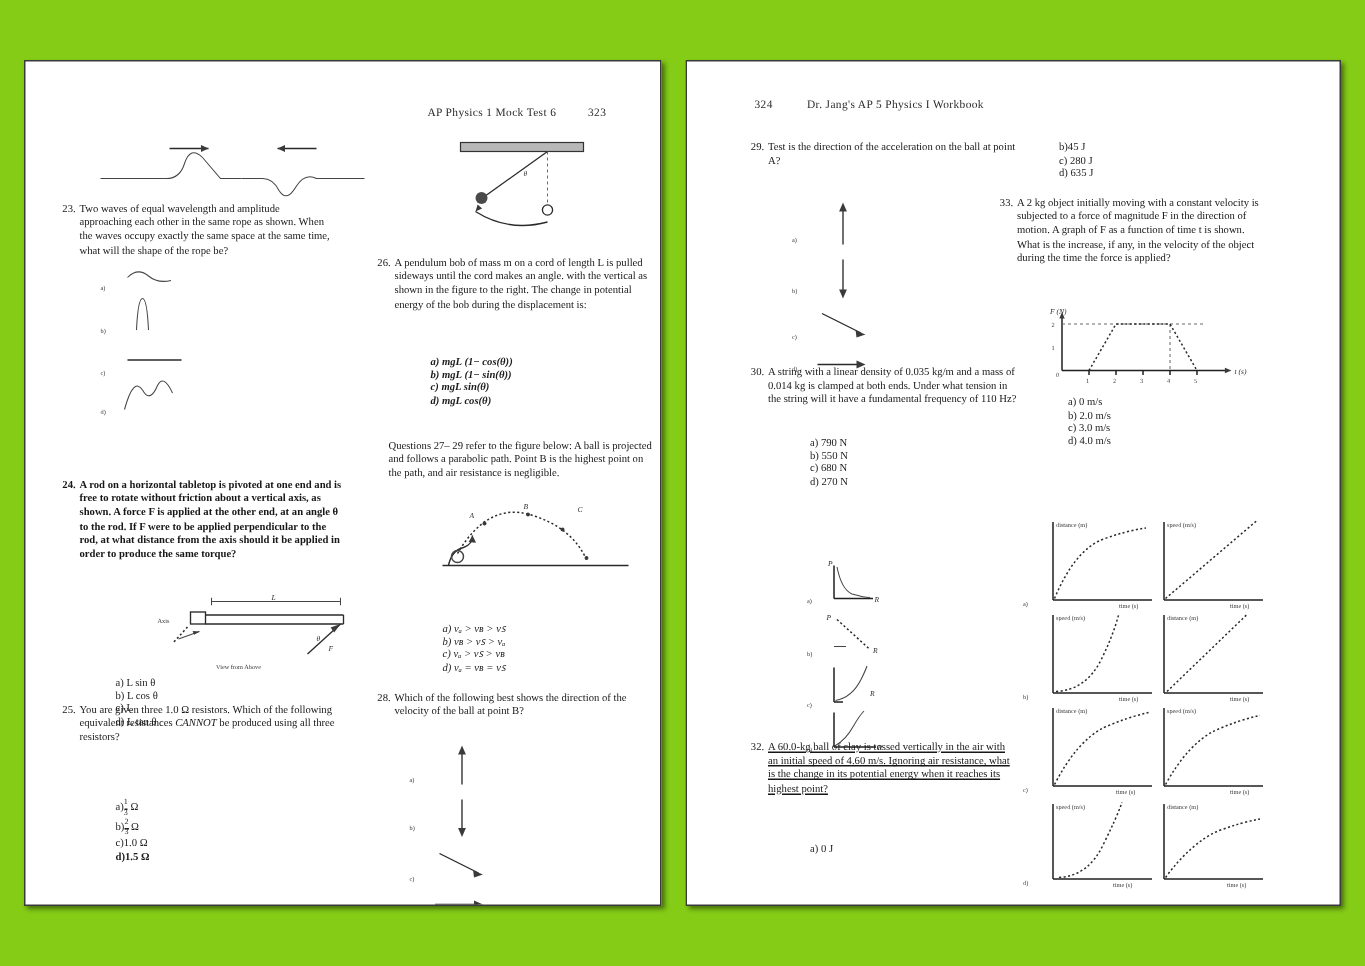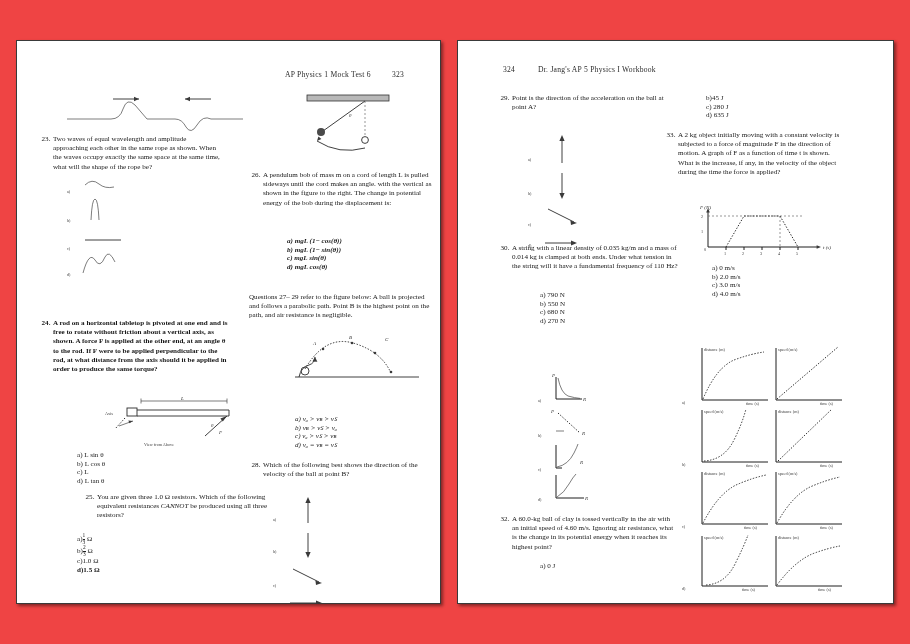--- a/index.html
+++ b/index.html
@@ -1,17 +1,17 @@
 <!DOCTYPE html>
 <html><head>
 <meta charset="utf-8">
 <style>
   html,body{margin:0;padding:0;background:#ffffff;}
   body{width:910px;height:644px;overflow:hidden;font-family:"Liberation Serif",serif;color:#1c1c1c;}
-  .stage{position:relative;width:910px;height:644px;background:#ef4444;}
+  .stage{position:relative;width:910px;height:644px;background:#84cc16;}
 
   .page{position:absolute;top:40px;height:564px;background:#fff;border:1px solid #3a3a3a;
         box-shadow:2px 2px 3px rgba(0,0,0,0.45);box-sizing:border-box;overflow:hidden;}
   #page-left{left:16px;width:425px;}
   #page-right{left:457px;width:437px;}
 
   .page-inner{position:absolute;inset:0;padding:0;}
 
   .hdr{position:absolute;font-size:7.6px;letter-spacing:.25px;color:#2b2b2b;white-space:nowrap;}
   .hdr-title-l{left:268px;top:29px;}
@@ -110,21 +110,21 @@
         </svg>
       </div>
 
       <div class="opts tight" style="position:absolute;left:38px;top:409px;">
         <div>a) L sin θ</div>
         <div>b) L cos θ</div>
         <div>c) L</div>
         <div>d) L tan θ</div>
       </div>
 
-      <div class="q" style="left:22px;top:452px;width:190px;margin-left:44px;">
+      <div class="q" style="left:22px;top:428px;width:190px;">
         <span class="num">25.</span>
         <span class="body"><span>You are given three 1.0 Ω resistors. Which of the following equivalent resistances </span><span class="ital">CANNOT</span><span> be produced using all three resistors?</span></span>
       </div>
 
       <div class="opts tight" style="position:absolute;left:38px;top:491px;line-height:11px;">
         <div><span>a)</span><span class="frac"><span>1</span><span class="den">3</span></span> <span>Ω</span></div>
         <div><span>b)</span><span class="frac"><span>2</span><span class="den">3</span></span> <span>Ω</span></div>
         <div style="line-height:8.6px;">c)1.0 Ω</div>
         <div style="line-height:8.6px;font-weight:bold;">d)1.5 Ω</div>
       </div>
@@ -148,21 +148,21 @@
       </div>
 
       <div class="opts" style="position:absolute;left:244px;top:195px;font-weight:bold;">
         <div class="ital">a) mgL (1− cos(θ))</div>
         <div class="ital">b) mgL (1− sin(θ))</div>
         <div class="ital">c) mgL sin(θ)</div>
         <div class="ital">d) mgL cos(θ)</div>
       </div>
 
       <div class="q" style="left:232px;top:252px;width:186px;">
-        <span class="body" style="margin-left:0;">Questions 27– 29 refer to the figure below: A ball is projected and follows a parabolic path. Point B is the highest point on the path, and air resistance is negligible.</span>
+        <span class="body" style="margin-left:10px;">Questions 27– 29 refer to the figure below: A ball is projected and follows a parabolic path. Point B is the highest point on the path, and air resistance is negligible.</span>
       </div>
 
       <div class="fig" style="left:270px;top:292px;">
         <svg width="140" height="48" viewBox="0 0 140 48">
           <text class="lbl" x="26" y="12" font-size="5">A</text>
           <text class="lbl" x="62" y="6" font-size="5">B</text>
           <text class="lbl" x="98" y="8" font-size="5">C</text>
           <path class="dots" d="M18,36 Q38,2 66,10 Q94,18 104,40"></path>
           <circle cx="36" cy="16" r="1.3" class="fillk"></circle>
           <circle cx="65" cy="10" r="1.3" class="fillk"></circle>
@@ -209,21 +209,21 @@
   </div>
 
   <div class="page" id="page-right">
     <div class="page-inner">
 
       <div class="hdr hdr-pg-r">324</div>
       <div class="hdr hdr-title-r">Dr. Jang's AP 5 Physics I Workbook</div>
 
       <div class="q" style="left:40px;top:53px;width:180px;">
         <span class="num">29.</span>
-        <span class="body">Point is the direction of the acceleration on the ball at point A?</span>
+        <span class="body">Test is the direction of the acceleration on the ball at point A?</span>
       </div>
 
       <div class="fig" style="left:60px;top:72px;">
         <svg width="130" height="125" viewBox="0 0 130 125">
           <text class="lbl2" x="10" y="48">a)</text>
           <line class="stroke" x1="44" y1="50" x2="44" y2="25"></line>
           <path class="fillk" d="M44,22 l-2.6,6 h5.2 z"></path>
           <text class="lbl2" x="10" y="82">b)</text>
           <line class="stroke" x1="44" y1="60" x2="44" y2="82"></line>
           <path class="fillk" d="M44,86 l-2.6,-6 h5.2 z"></path>
@@ -271,21 +271,21 @@
           <path class="stroke-t" d="M21,96 Q32,94 38,82 Q41,76 42,73"></path>
 
           <text class="lbl2" x="2" y="130">d)</text>
           <line class="axis" x1="20" y1="104" x2="20" y2="127"></line>
           <line class="axis" x1="20" y1="127" x2="48" y2="127"></line>
           <text class="lbl" x="49" y="129" font-size="4">R</text>
           <path class="stroke-t" d="M21,126 Q28,122 33,113 Q37,106 40,103"></path>
         </svg>
       </div>
 
-      <div class="q" style="left:40px;top:474px;width:180px;">
+      <div class="q" style="left:40px;top:453px;width:180px;text-decoration:underline;">
         <span class="num">32.</span>
         <span class="body">A 60.0-kg ball of clay is tossed vertically in the air with an initial speed of 4.60 m/s. Ignoring air resistance, what is the change in its potential energy when it reaches its highest point?</span>
       </div>
       <div class="opts" style="position:absolute;left:56px;top:520px;">
         <div>a) 0 J</div>
       </div>
 
       <div class="opts" style="position:absolute;left:222px;top:52px;">
         <div>b)45 J</div>
         <div>c) 280 J</div>

